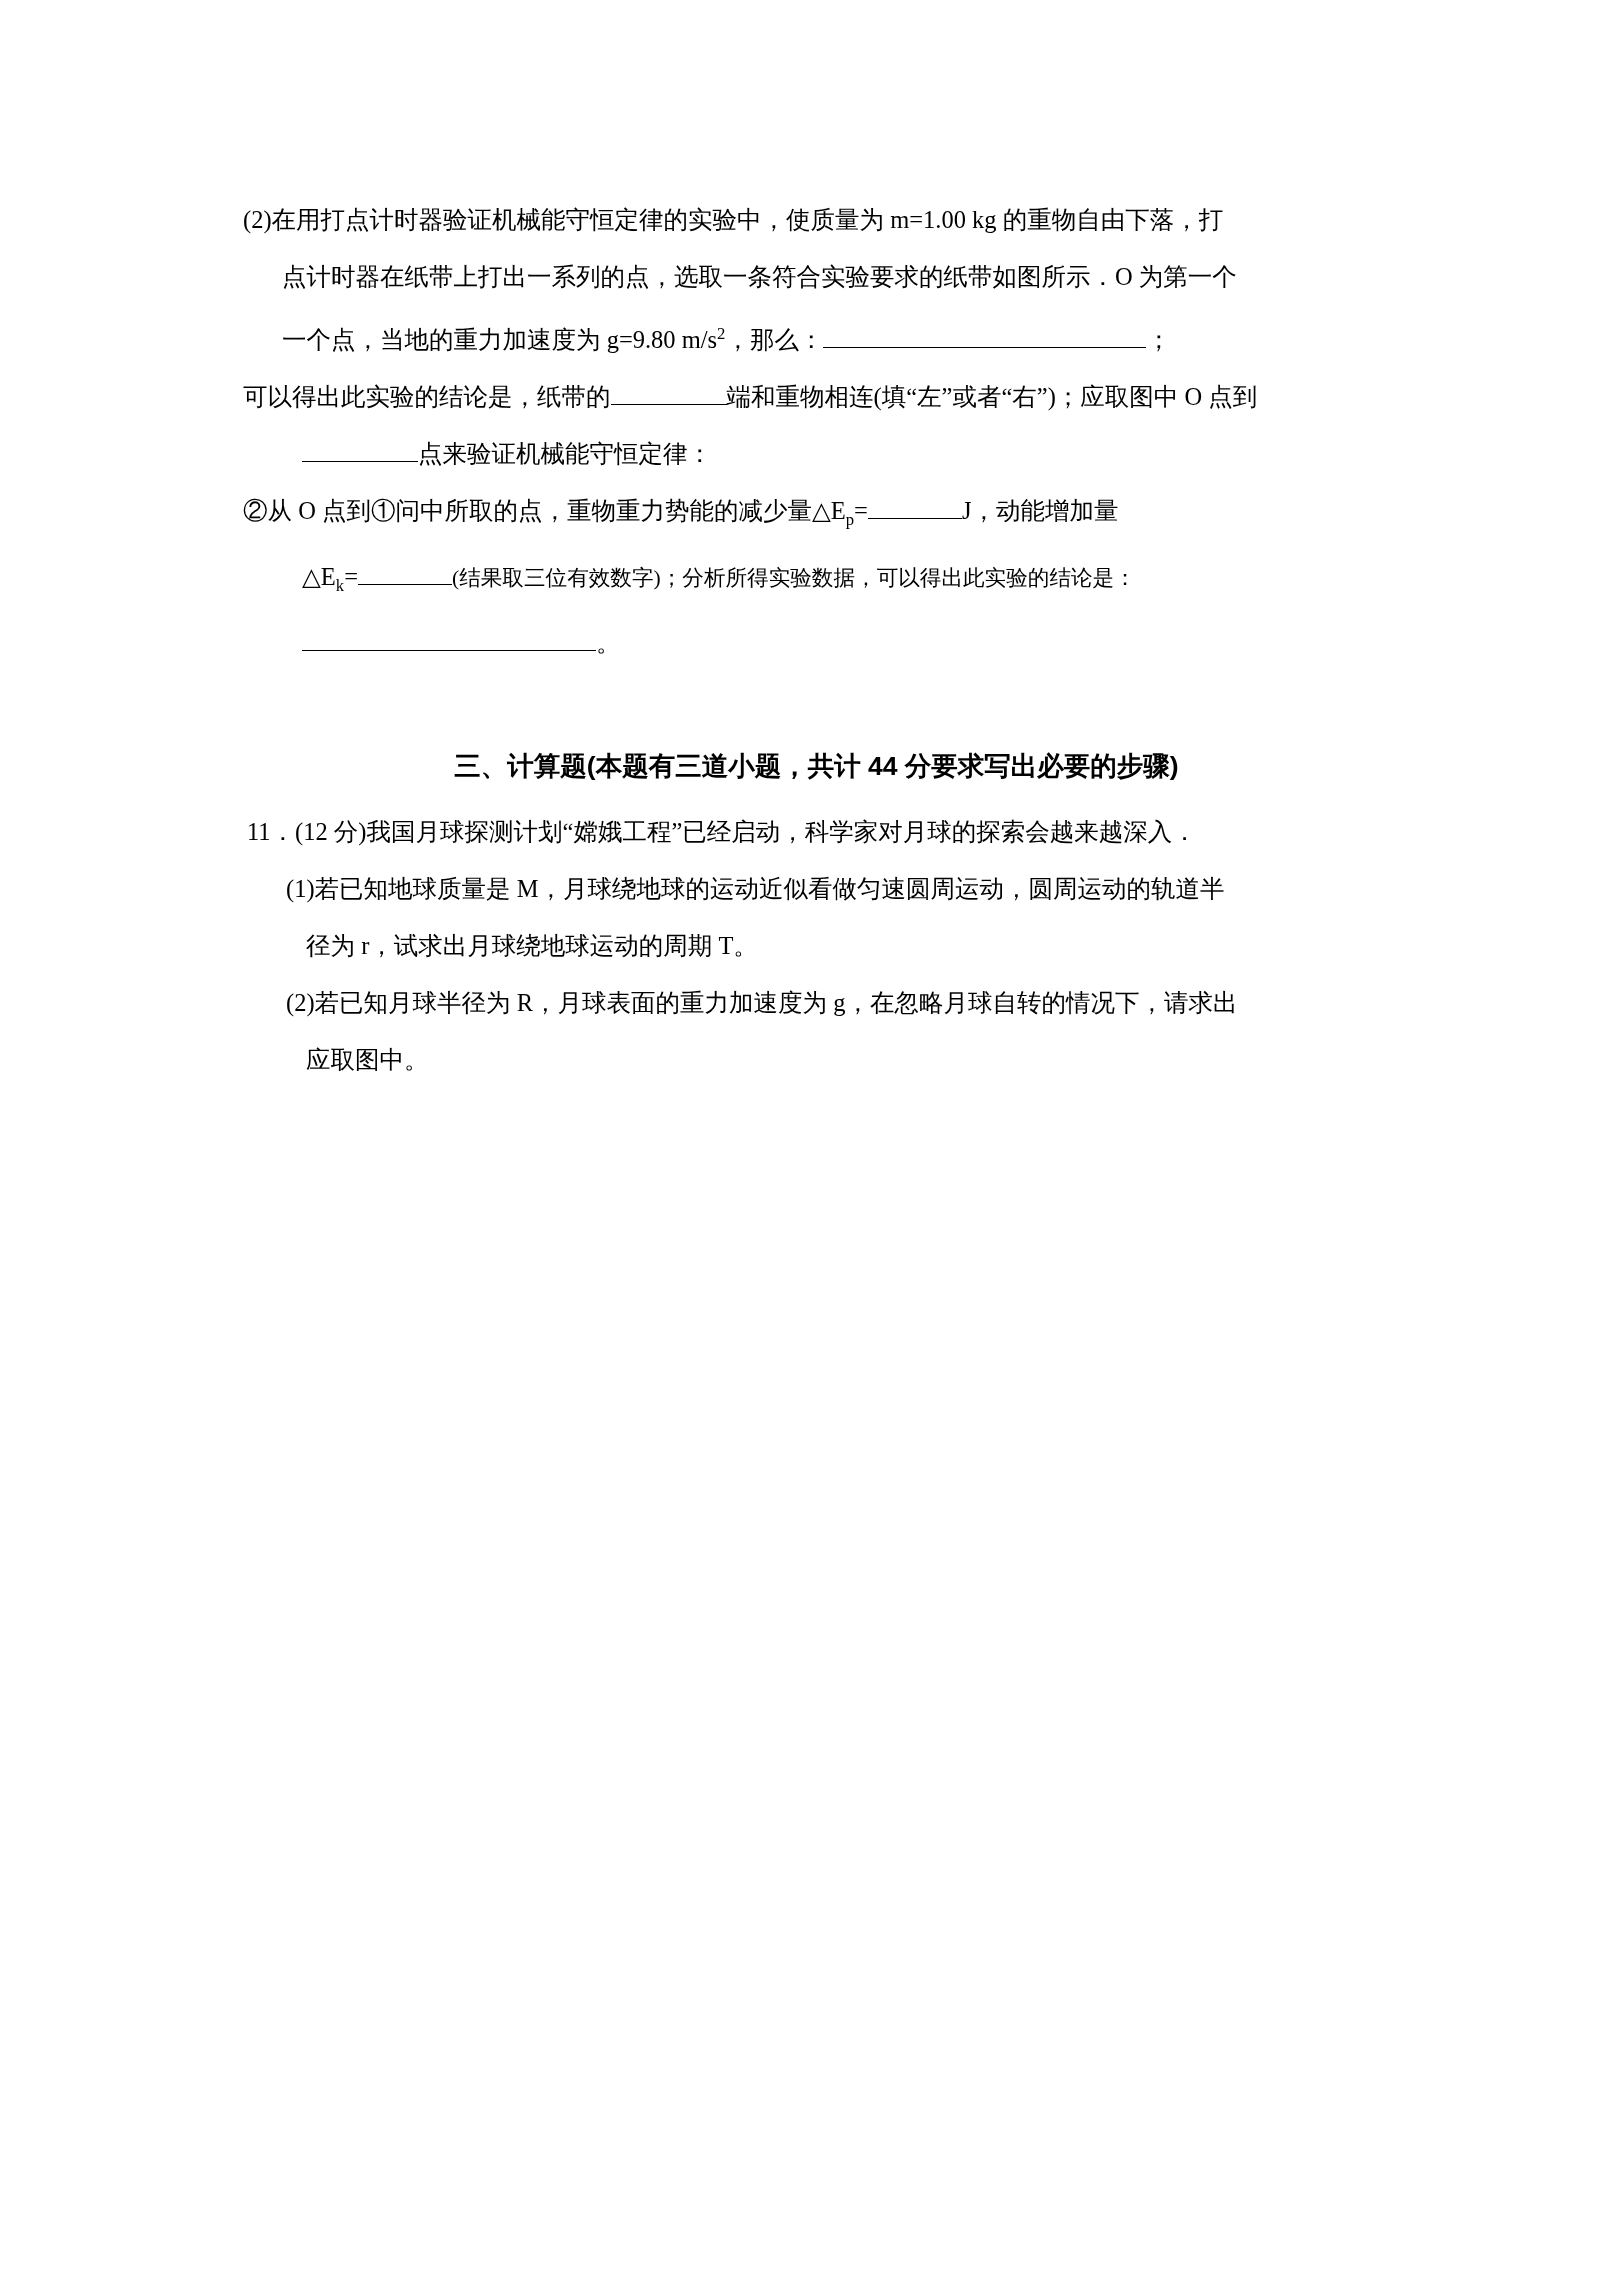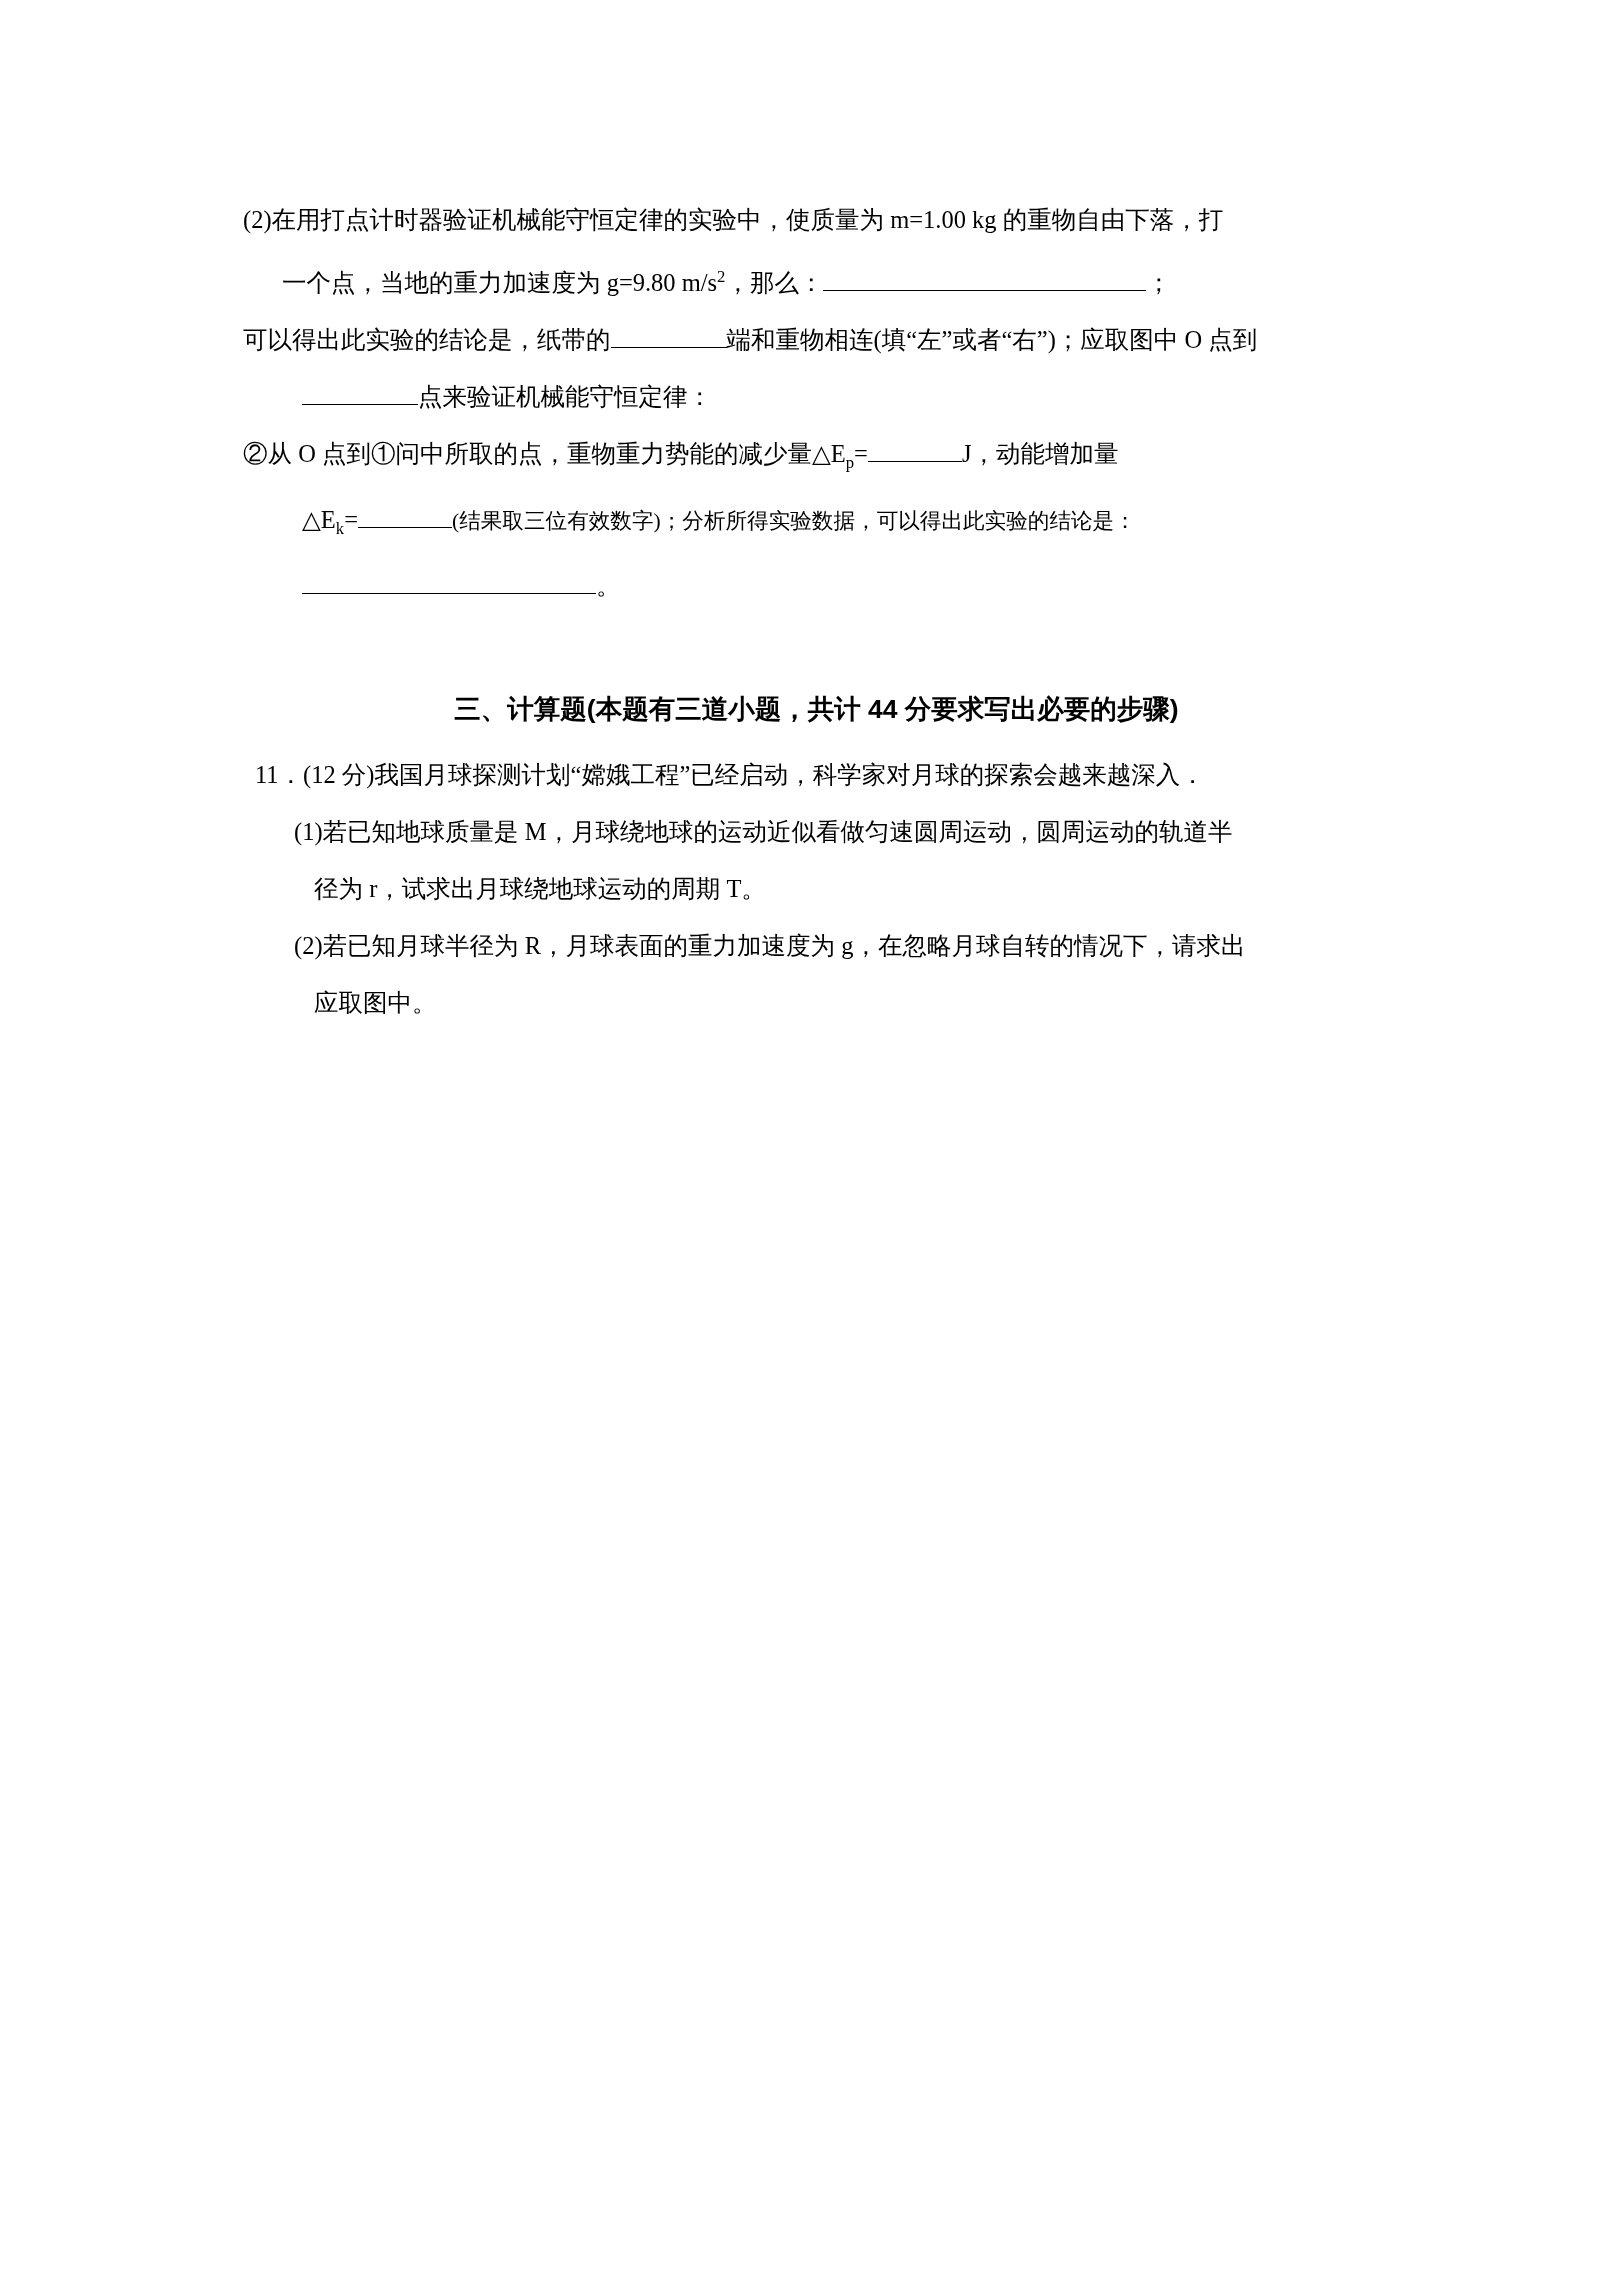--- a/index.html
+++ b/index.html
@@ -65,30 +65,31 @@
     font-size: 26.5px;
     font-weight: bold;
     margin: 73px 0 13.7px 0;
     line-height: 47px;
     font-family: "Liberation Sans", "DejaVu Sans", sans-serif;
     text-align: center;
   }
   .q-title {
     font-size: 24.5px;
     line-height: 55px;
-    margin: 0 0 2px 12px;
+    margin: 0 0 2px 4px;
   }
 </style>
 </head>
 <body>
 
 <div class="page">
   <div class="content">
 
     <div class="para">(2)在用打点计时器验证机械能守恒定律的实验中，使质量为 m=1.00 kg 的重物自由下落，打</div>
+    <div class="para l2">点计时器在纸带上打出一系列的点，选取一条符合实验要求的纸带如图所示．O 为第一个</div>
     <div class="para l2">
       <span>一个点，当地的重力加速度为 g=9.80 m/s</span><span class="sup">2</span><span>，那么：</span><span class="blank b-xlong"></span><span>；</span>
     </div>
 
     <div class="para">
       <span>可以得出此实验的结论是，纸带的</span><span class="blank b-mid"></span><span>端和重物相连(填“左”或者“右”)；应取图中 O 点到</span>
     </div>
     <div class="para l3">
       <span class="blank b-mid"></span><span>点来验证机械能守恒定律：</span>
     </div>

